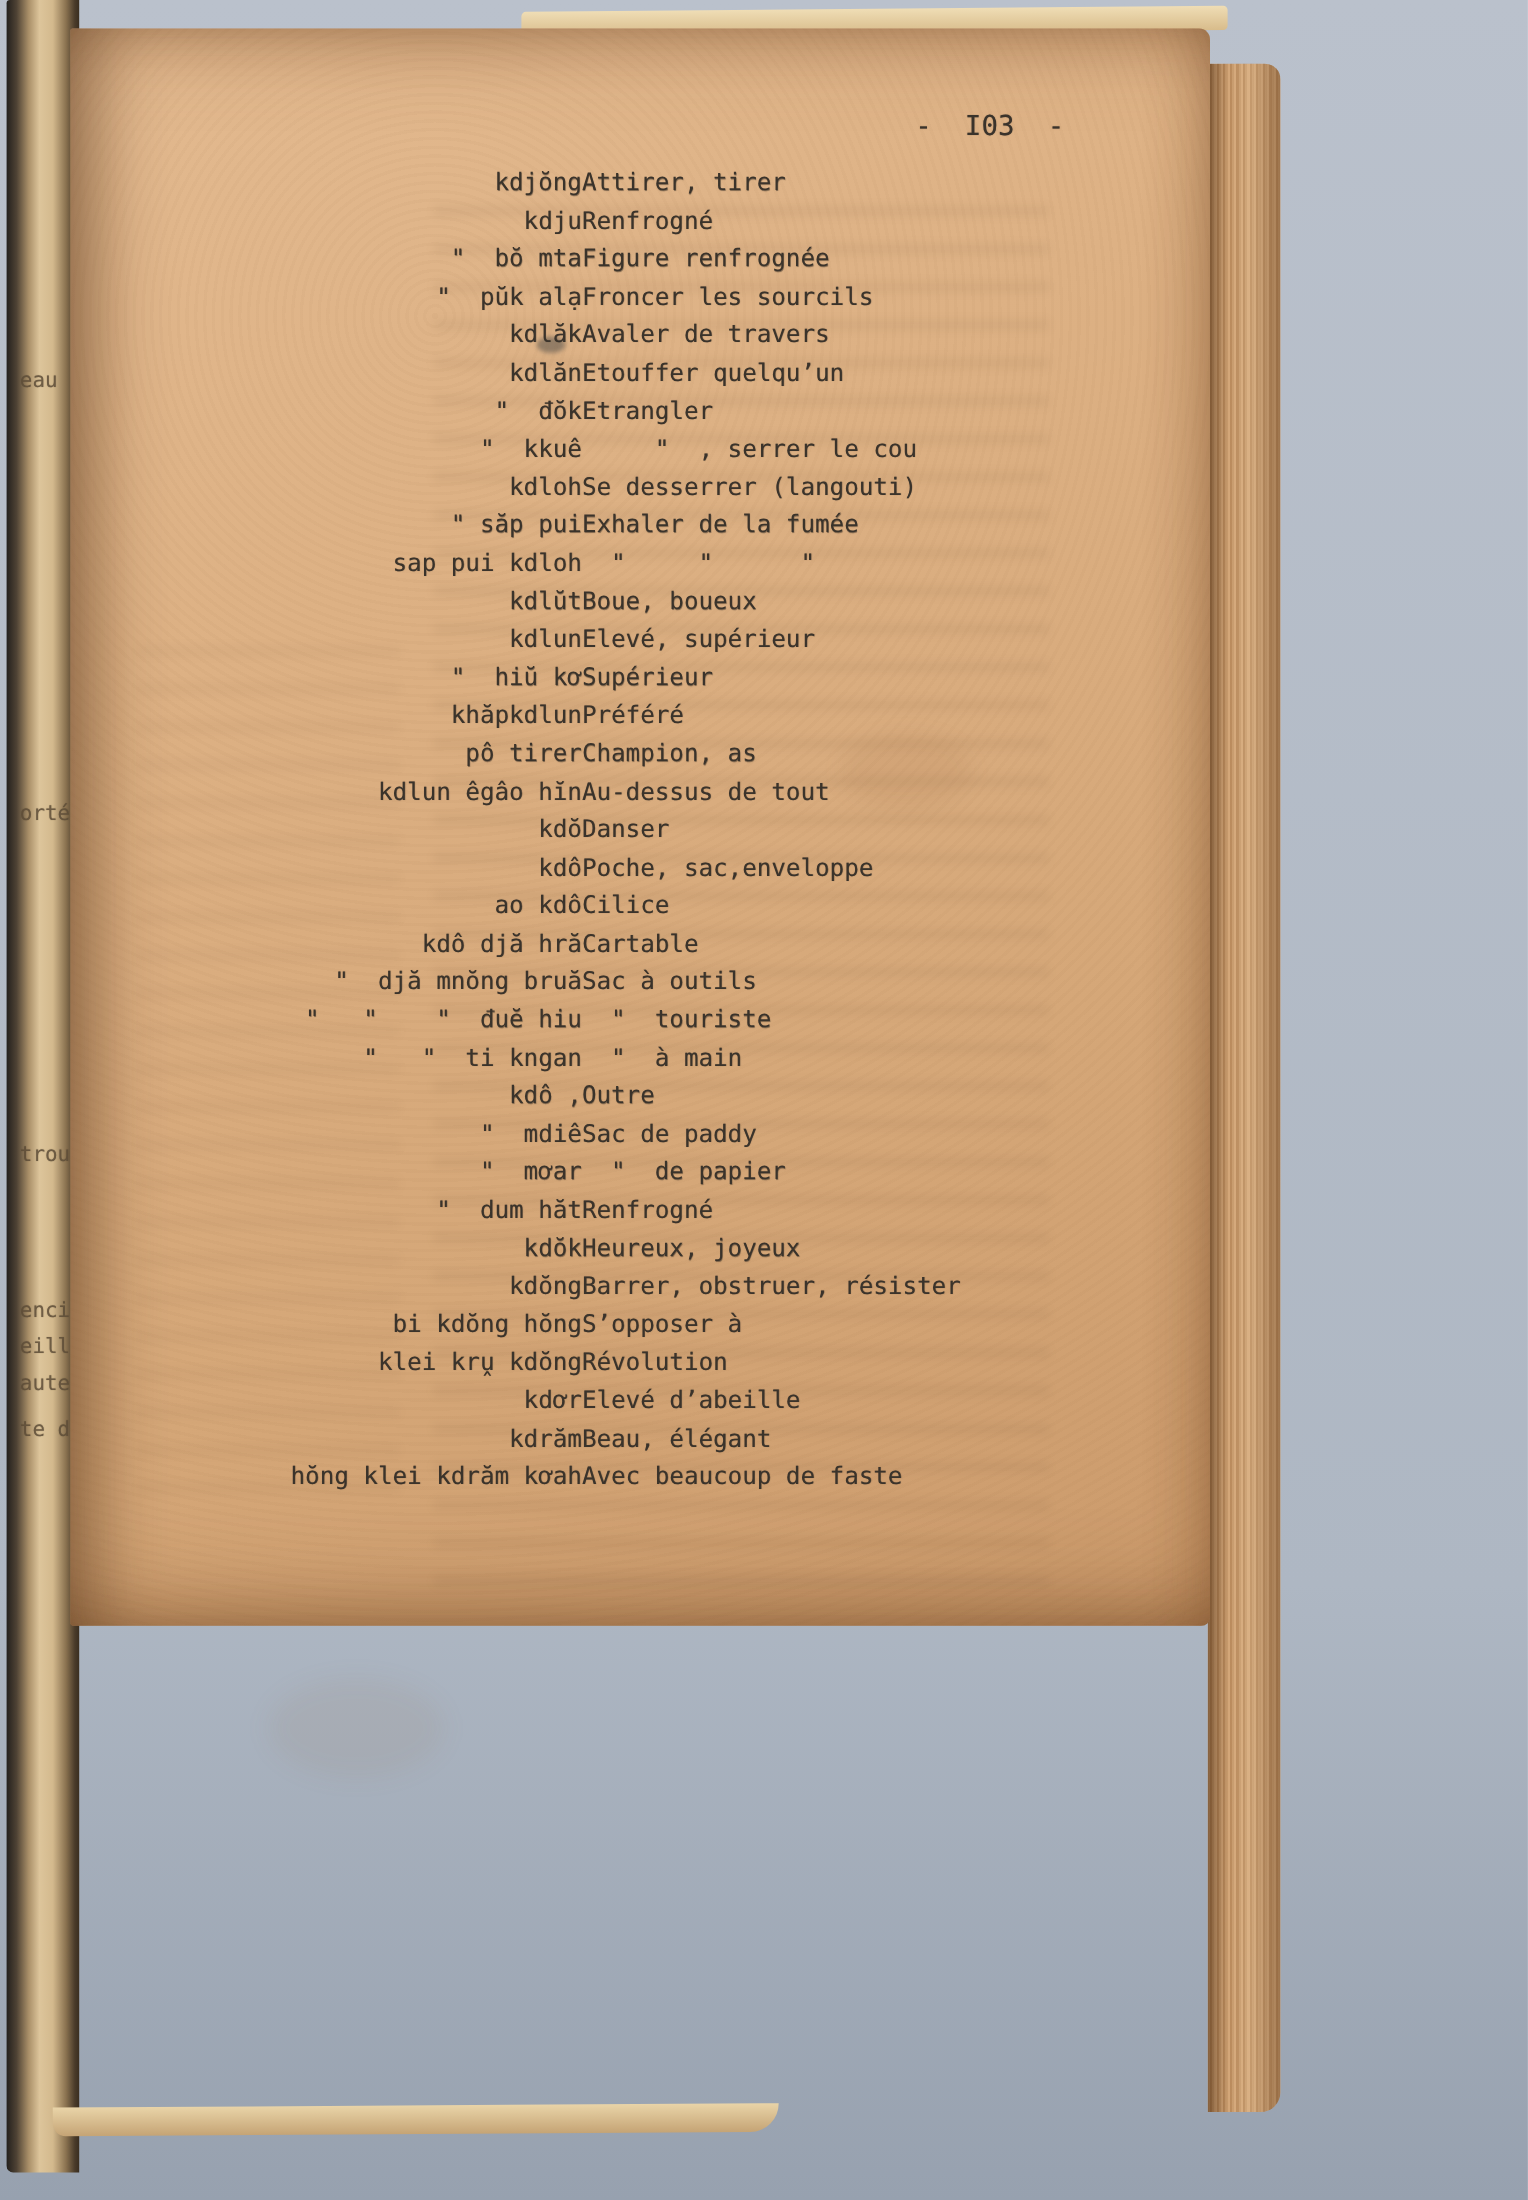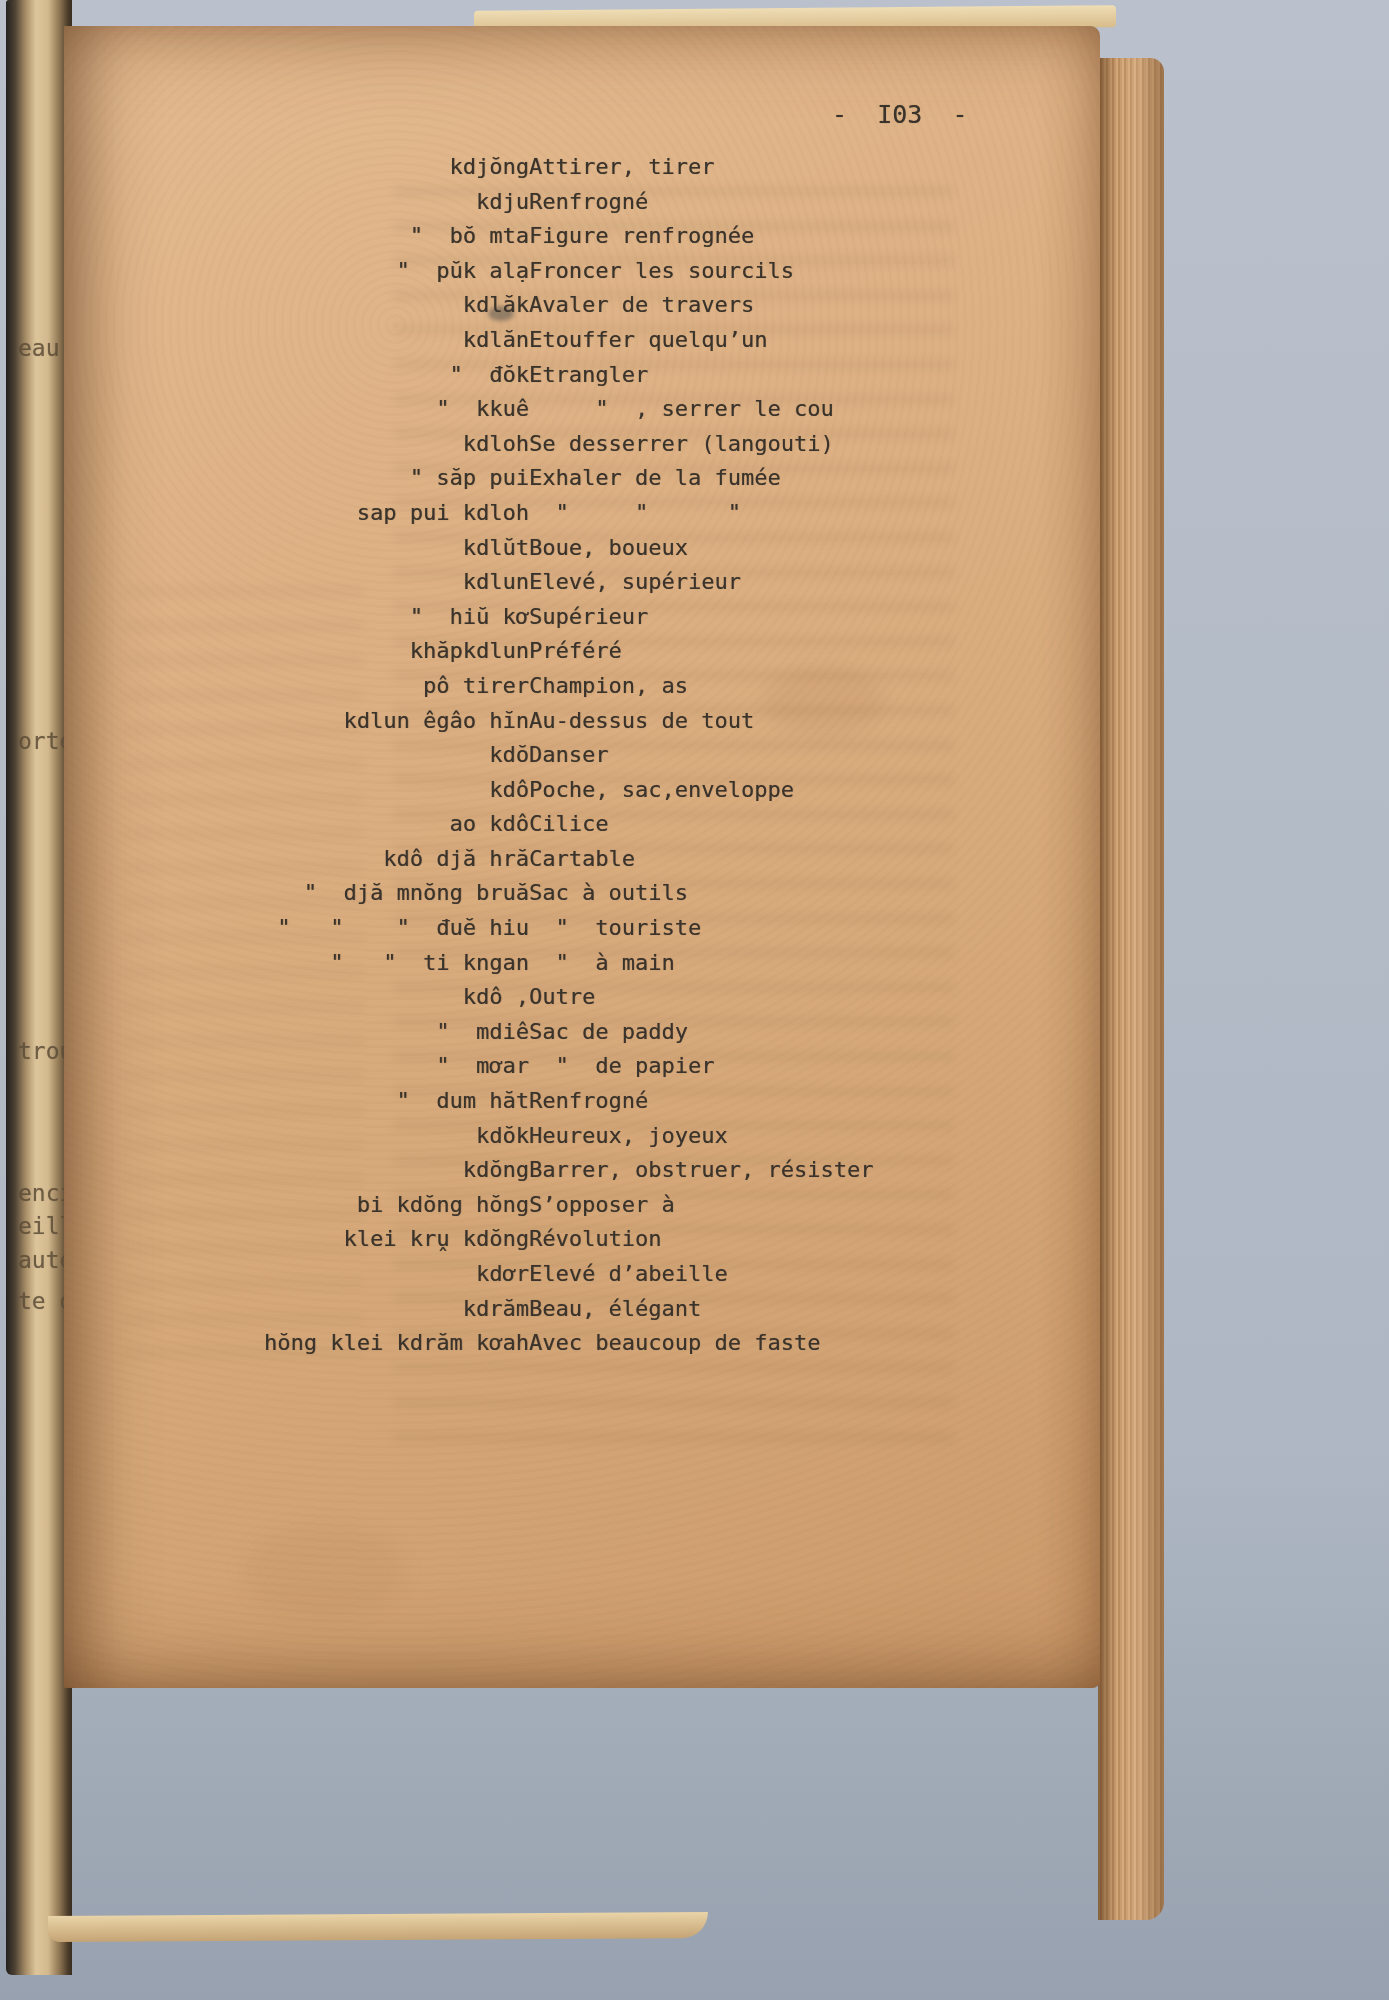--- a/index.html
+++ b/index.html
@@ -16,27 +16,27 @@
   .left-stack {
     position:absolute; left:0; top:0; width:66px; height:1975px;
     background: linear-gradient(90deg,
       #23201d 0px, #4e4234 9px, #a98f68 20px, #ddc59b 30px,
       #d3b98d 42px, #8a7250 54px, #4a3b2a 62px, #3a2e20 66px);
     border-radius:3px 0 0 6px;
     overflow:hidden;
   }
   .fragment {
     position:absolute; left:12px; width:64px; overflow:hidden;
-    white-space:nowrap; color:#5c4c37; font-size:23px; opacity:.85;
+    white-space:nowrap; color:#5c4c37; font-size:19px; opacity:.85;
     text-shadow:0 0 1px rgba(92,76,55,.6);
   }
 
   
   .page {
-    position:absolute; left:58px; top:26px; width:1036px; height:1662px;
+    position:absolute; left:58px; top:26px; width:1036px; height:1452px;
     background: linear-gradient(155deg,#e3ba90 0%, #ddb184 33%, #d5a778 68%, #cb9a6b 100%);
     border-radius:2px 10px 8px 3px;
     box-shadow:
       inset 46px 0 70px -30px rgba(70,40,15,.50),
       inset -26px 0 55px -25px rgba(110,65,30,.40),
       inset 0 42px 75px -32px rgba(120,75,40,.35),
       inset 0 -48px 85px -36px rgba(108,64,30,.42);
   }
   .grain {
     position:absolute; inset:0; pointer-events:none;

